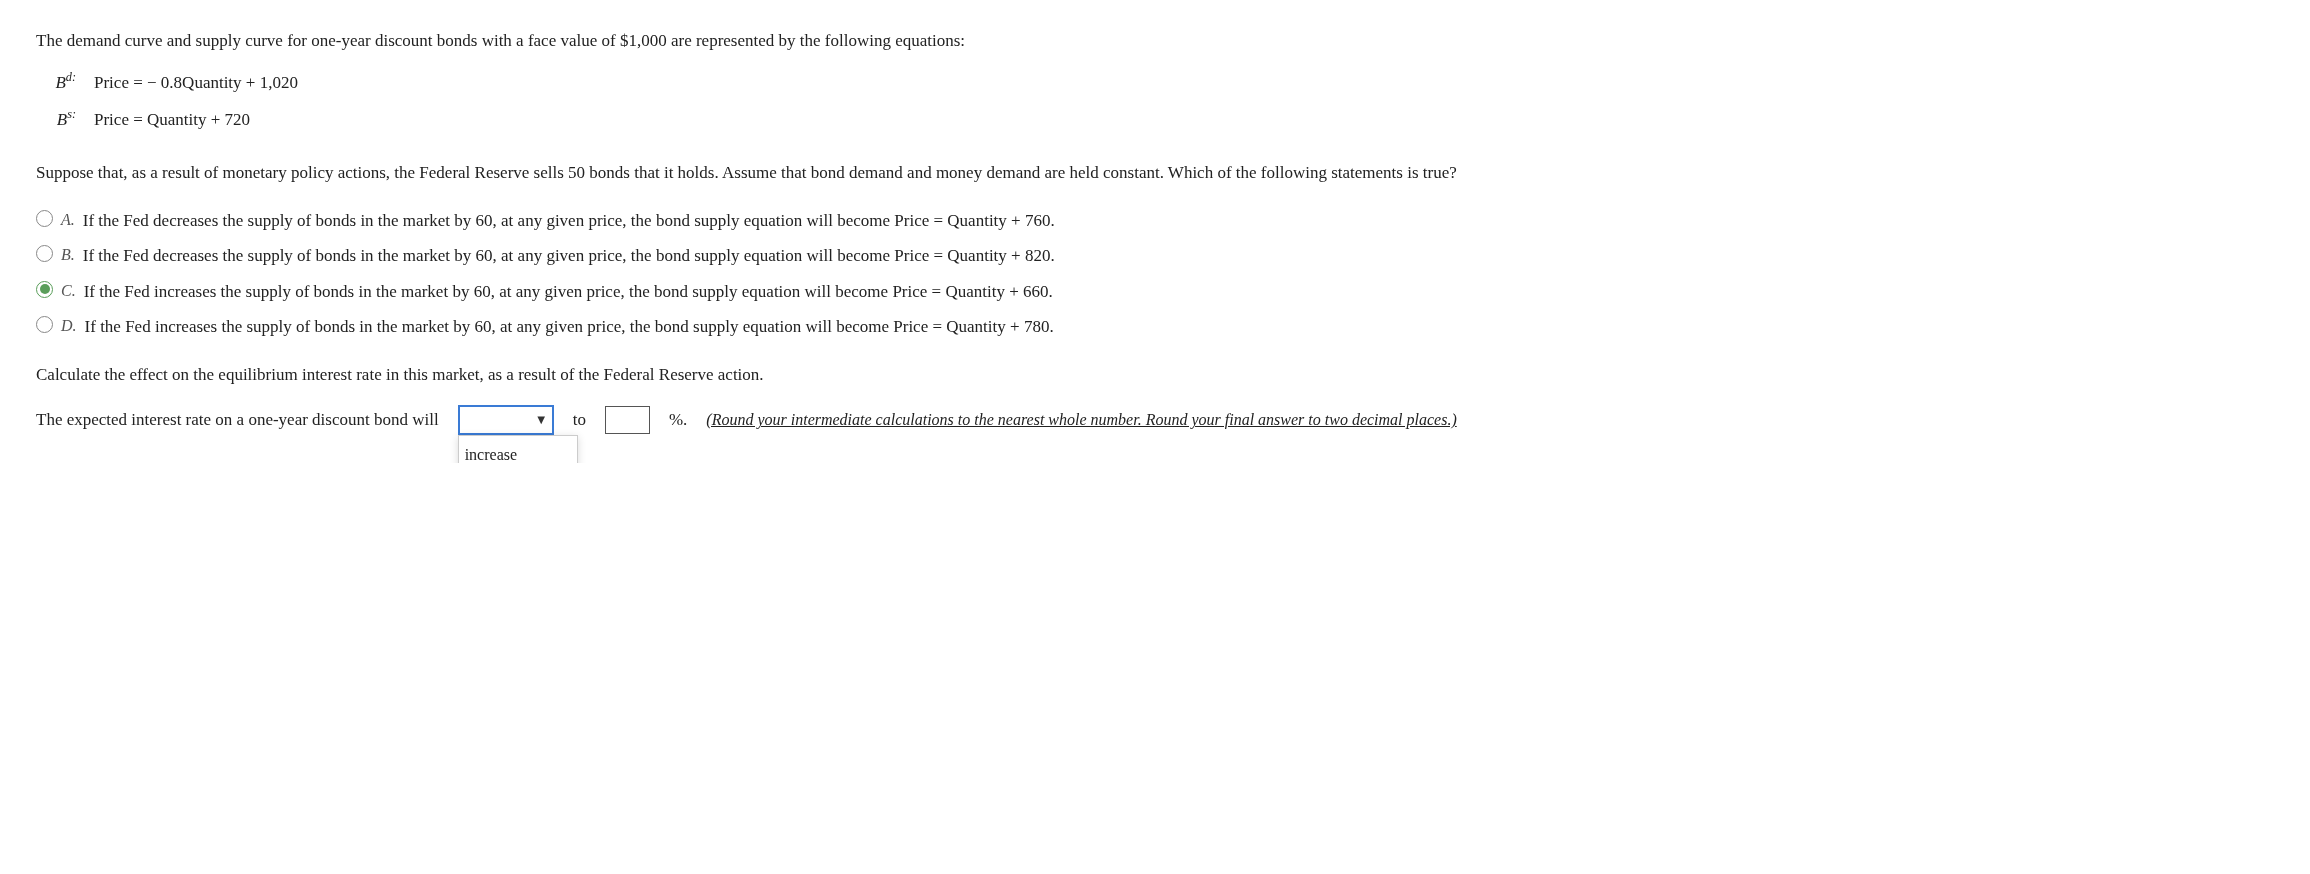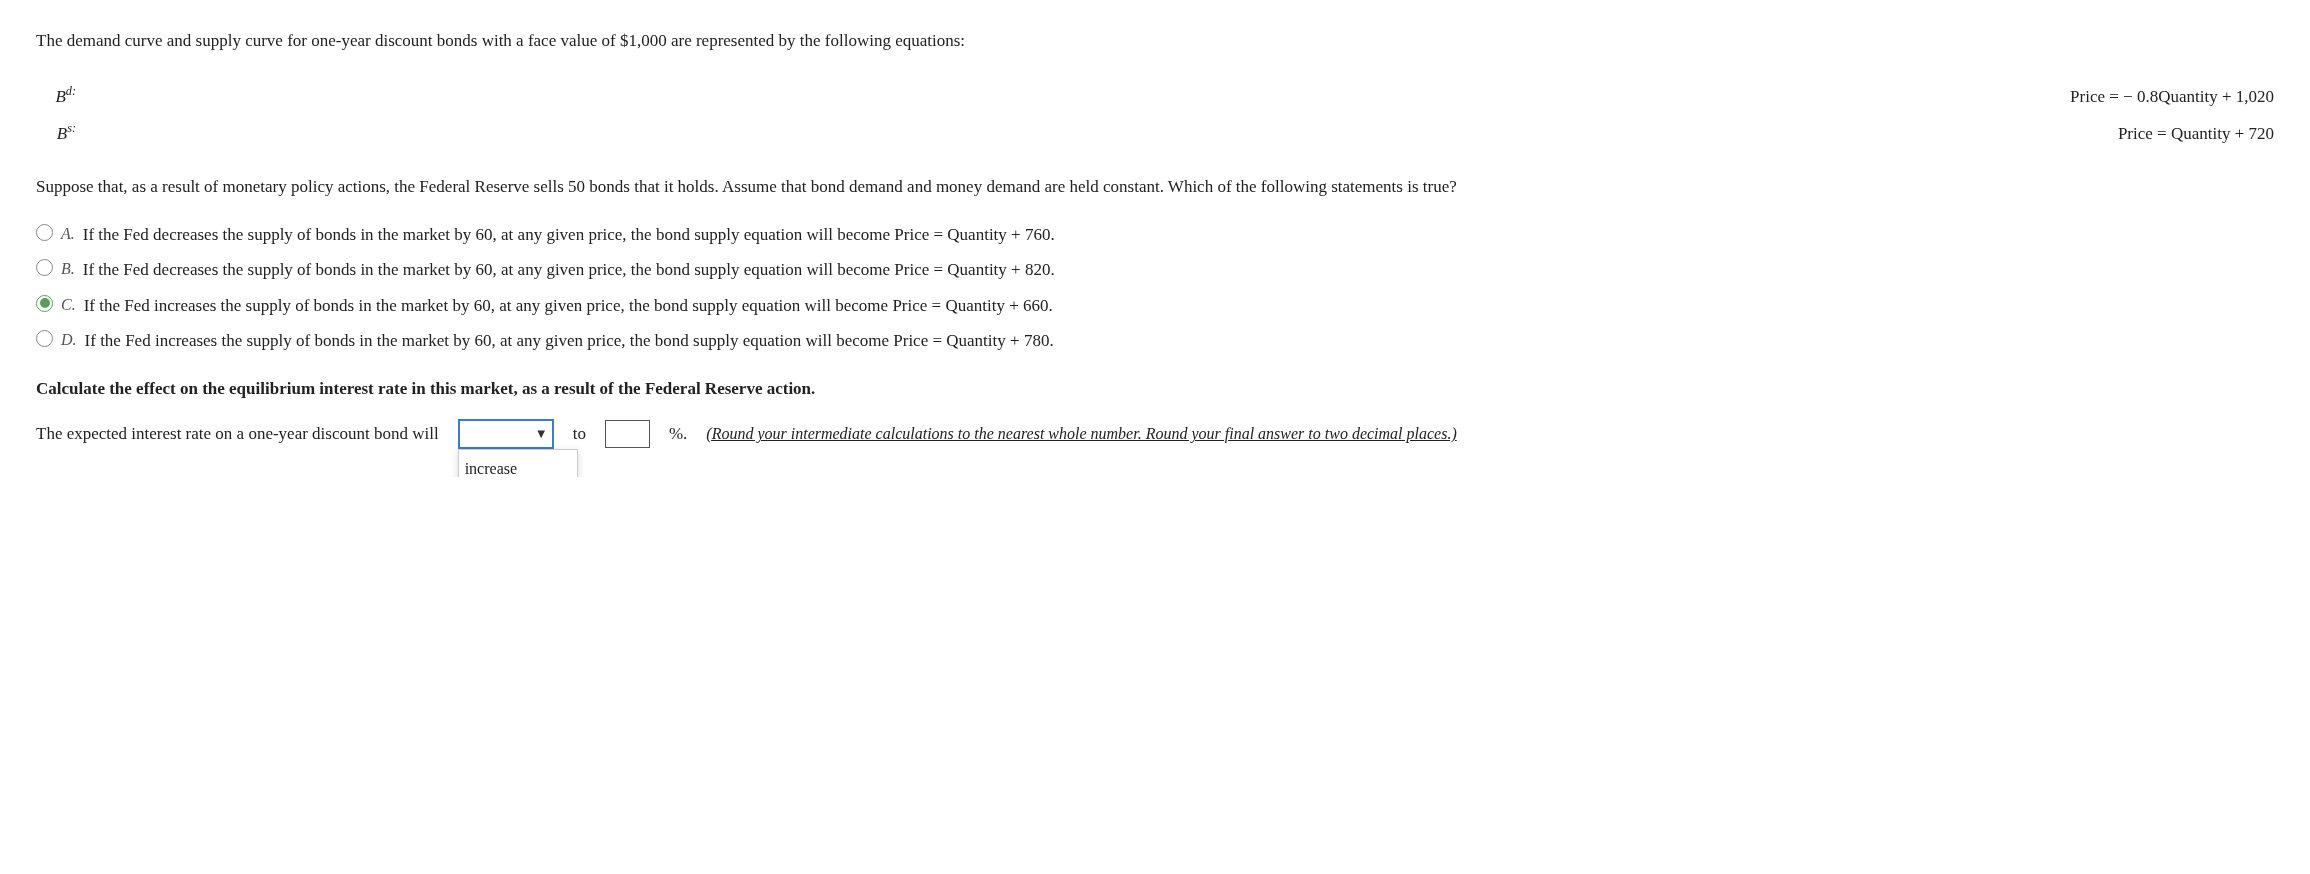--- a/index.html
+++ b/index.html
@@ -6,31 +6,31 @@
     body {
       font-family: "Times New Roman", Times, serif;
       font-size: 17px;
       background: #fff;
       color: #222;
       padding: 28px 36px;
       max-width: 2310px;
     }
     .intro-text {
       font-size: 17px;
-      margin-bottom: 24px;
+      margin-bottom: 10px;
       line-height: 1.5;
     }
     .equations-block {
       text-align: center;
       margin-bottom: 22px;
       line-height: 2.2;
     }
     .equations-block .eq-row {
       display: flex;
-      justify-content: space-between;
+      justify-content: flex-start;
       align-items: baseline;
       gap: 18px;
     }
     .eq-label {
       min-width: 40px;
       text-align: right;
       font-style: italic;
     }
     sup { font-size: 0.72em; }
     .scenario-text {
@@ -81,21 +81,20 @@
     .option-label-letter {
       font-size: 16px;
       color: #555;
       flex-shrink: 0;
       margin-top: 0px;
     }
     .calculate-text {
       font-size: 17px;
       margin-bottom: 18px;
       line-height: 1.5;
-      font-weight: bold;
     }
     .answer-row {
       display: flex;
       align-items: center;
       gap: 19px;
       font-size: 17px;
       flex-wrap: wrap;
       margin-bottom: 0;
     }
     .dropdown-wrapper {

